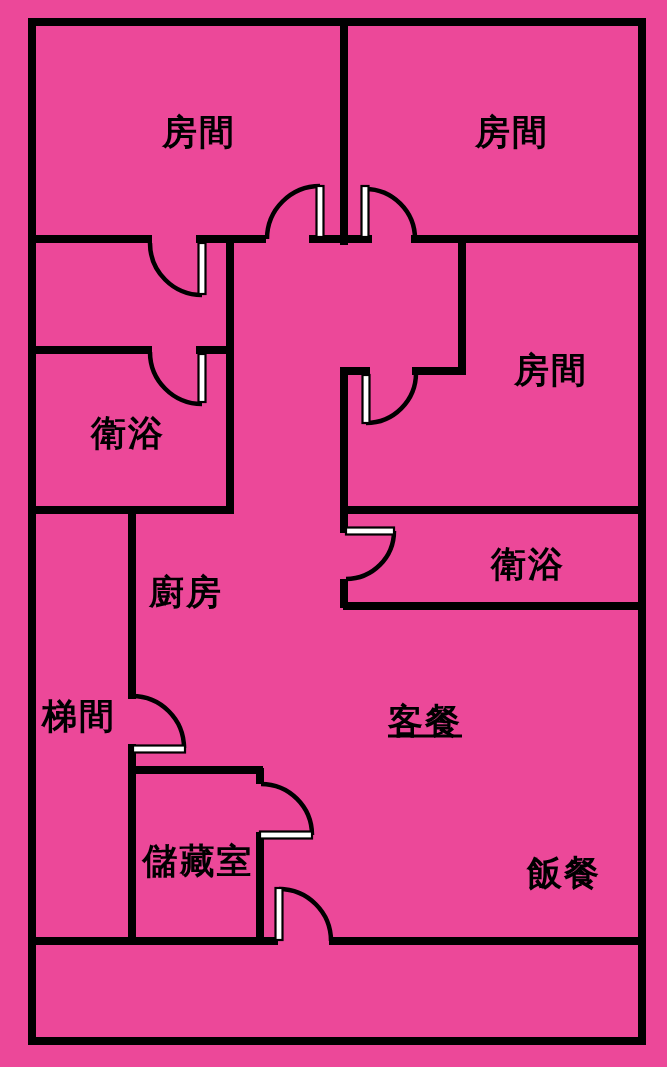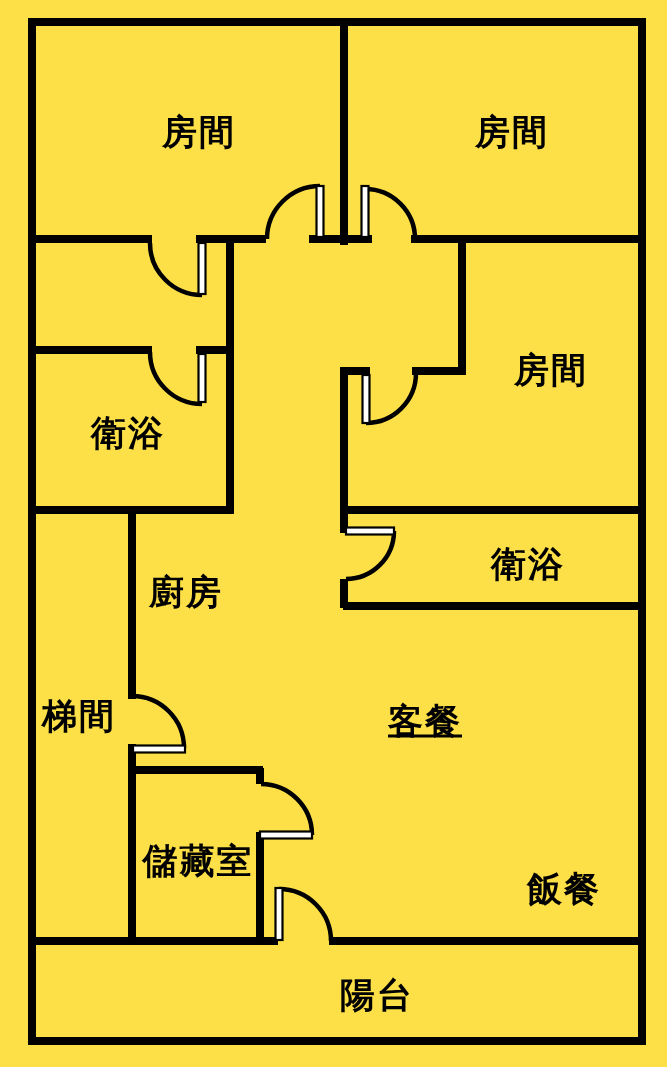--- a/index.html
+++ b/index.html
@@ -4,21 +4,21 @@
 <style>
   html, body {
     margin: 0;
     padding: 0;
     background: #ffffff;
   }
   .stage {
     position: relative;
     width: 667px;
     height: 1067px;
-    background: #fde047;
+    background: #ec4899;
     overflow: hidden;
     font-family: "DejaVu Sans", sans-serif;
   }
   .plan-svg {
     position: absolute;
     left: 0;
     top: 0;
   }
   .room-label {
     position: absolute;
@@ -93,16 +93,15 @@
 
   <div class="room-label" style="left:199px;  top:132px;">房間</div>
   <div class="room-label" style="left:512px;  top:132px;">房間</div>
   <div class="room-label" style="left:128px;  top:433px;">衛浴</div>
   <div class="room-label" style="left:551px;  top:370px;">房間</div>
   <div class="room-label" style="left:528px;  top:564px;">衛浴</div>
   <div class="room-label" style="left:79px;   top:716px;">梯間</div>
   <div class="room-label" style="left:186px;  top:592px;">廚房</div>
   <div class="room-label" style="left:425px;  top:721px;text-decoration:underline;">客餐</div>
   <div class="room-label" style="left:198px;  top:861px;">儲藏室</div>
-  <div class="room-label" style="left:564px;  top:873px;margin-top:16px;">飯餐</div>
-  <div class="room-label" style="left:377px;  top:995px;">陽台</div>
+  <div class="room-label" style="left:564px;  top:873px;">飯餐</div>
 
 </div>
 
 </body></html>

